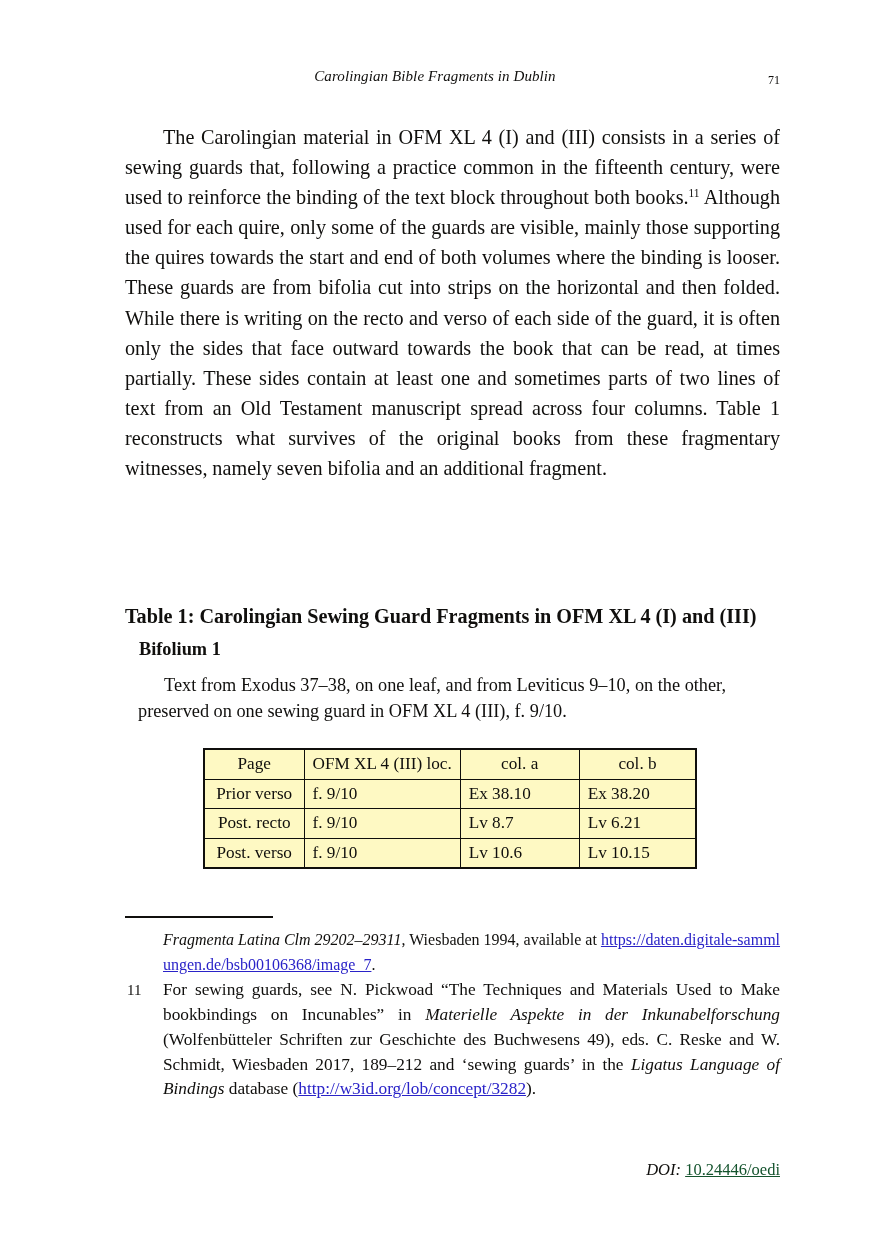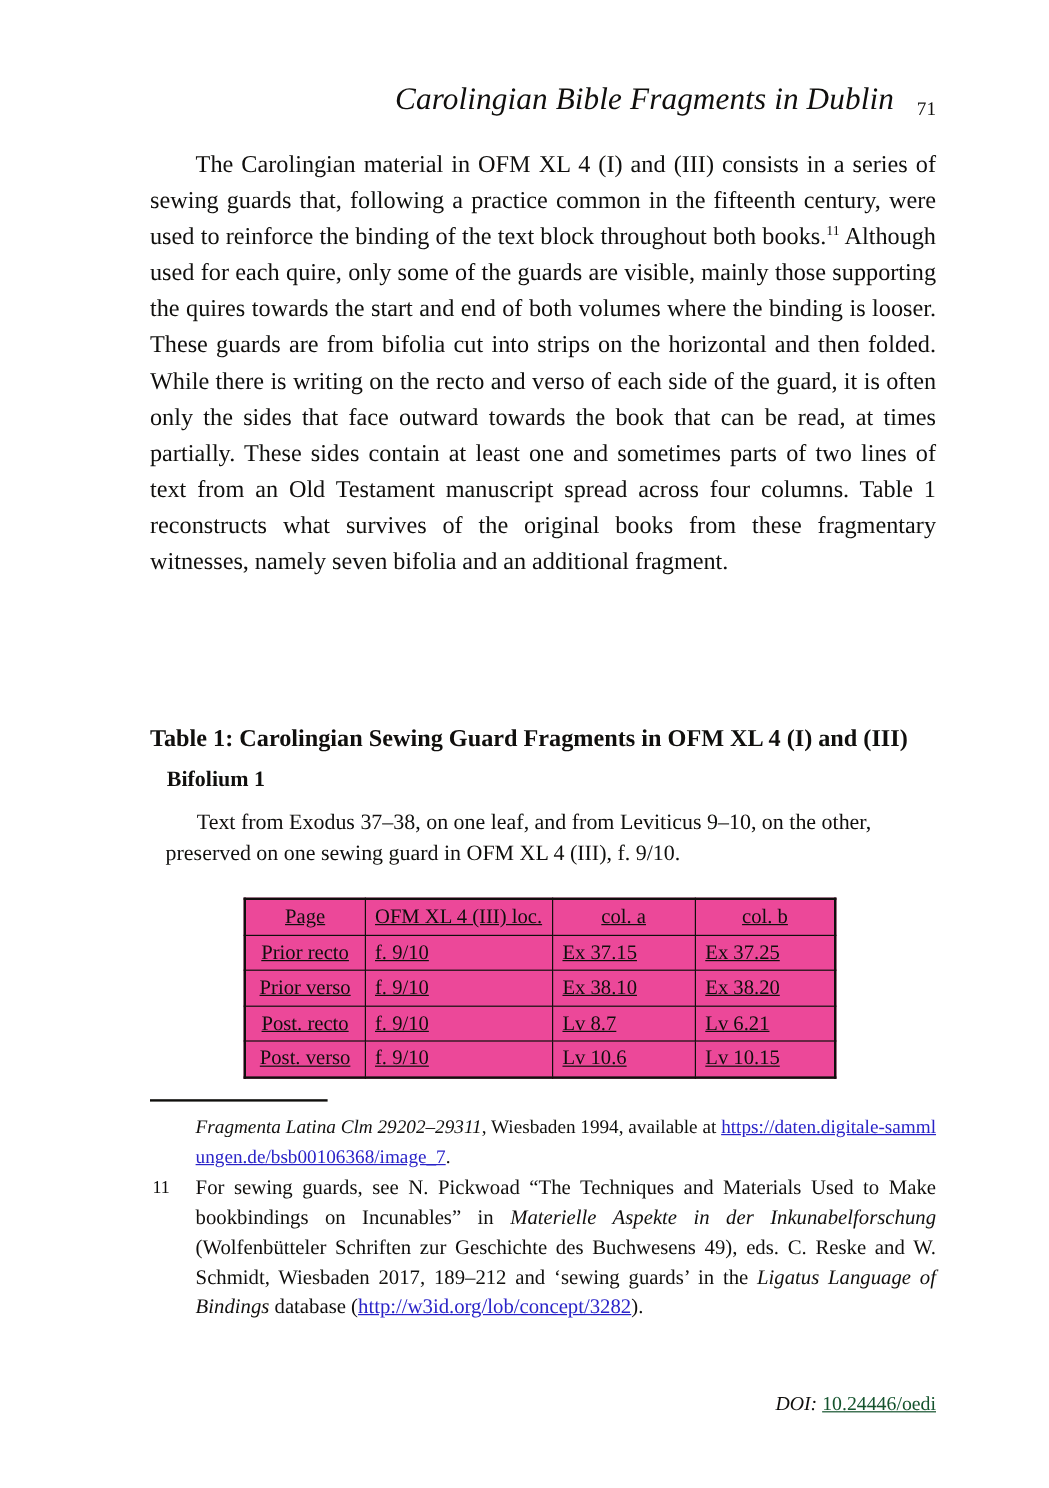--- a/index.html
+++ b/index.html
@@ -27,31 +27,31 @@
     position: absolute;
     left: 125px;
     top: 68px;
     width: 655px;
     height: 30px;
   }
   .runhead-title {
     position: absolute;
     left: 0; top: 0;
     width: 620px;
-    text-align: right;
+    text-align: center;
     font-style: italic;
-    font-size: 26px;
+    font-size: 15px;
     letter-spacing: 0.1px;
     white-space: nowrap;
   }
   .runhead-page {
     position: absolute;
     right: 0;
-    top: 15px;
-    font-size: 16px;
+    top: 5px;
+    font-size: 12px;
   }
 
   
   .body-block {
     position: absolute;
     left: 125px;
     top: 122px;
     width: 655px;
   }
   .para {
@@ -99,23 +99,22 @@
 
   
   .guard-table-wrap {
     position: absolute;
     left: 203px;
     top: 748px;
   }
   table.guard-table {
     border-collapse: collapse;
     border: 2.4px solid #100f0d;
-    background: #ec4899;
+    background: #fef9c3;
     table-layout: fixed;
-    text-decoration: underline;
   }
   table.guard-table td,
   table.guard-table th {
     border: 1.6px solid #100f0d;
     font-weight: normal;
     font-size: 17.2px;
     height: 28.5px;
     padding: 0 8px;
     vertical-align: middle;
     white-space: nowrap;
@@ -216,26 +215,20 @@
       <thead>
         <tr>
           <th class="c0">Page</th>
           <th>OFM XL 4 (III) loc.</th>
           <th>col. a</th>
           <th>col. b</th>
         </tr>
       </thead>
       <tbody>
         <tr>
-          <td class="c0">Prior recto</td>
-          <td>f. 9/10</td>
-          <td>Ex 37.15</td>
-          <td>Ex 37.25</td>
-        </tr>
-        <tr>
           <td class="c0">Prior verso</td>
           <td>f. 9/10</td>
           <td>Ex 38.10</td>
           <td>Ex 38.20</td>
         </tr>
         <tr>
           <td class="c0">Post. recto</td>
           <td>f. 9/10</td>
           <td>Lv 8.7</td>
           <td>Lv 6.21</td>

